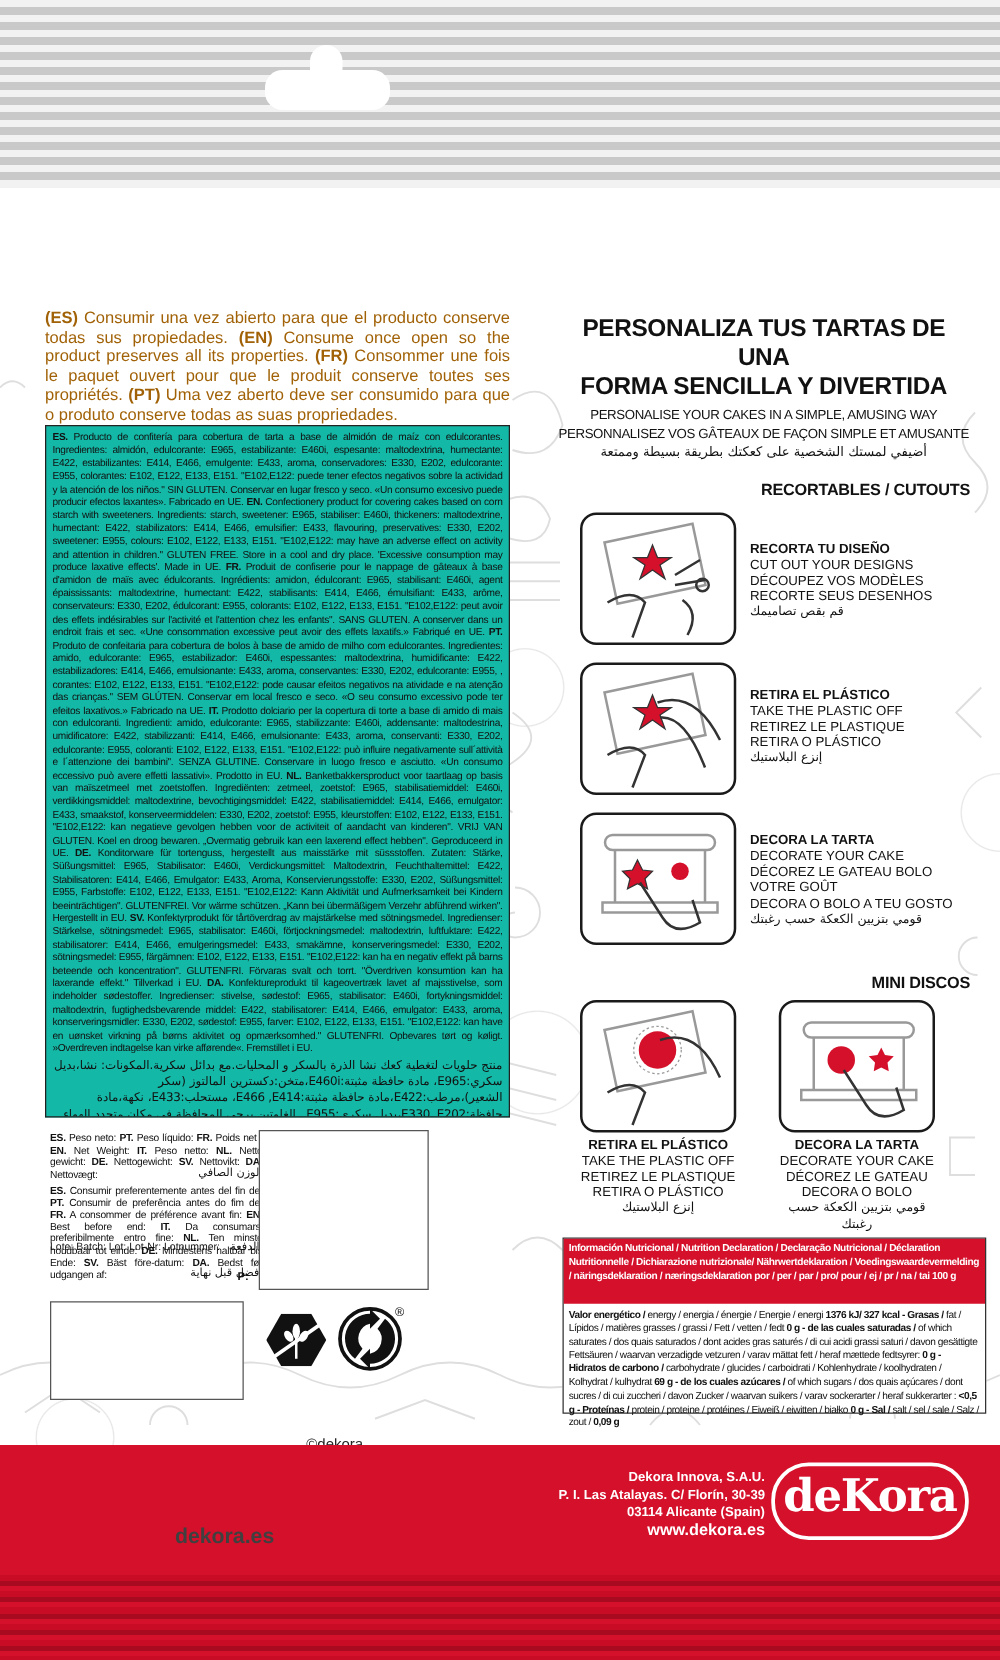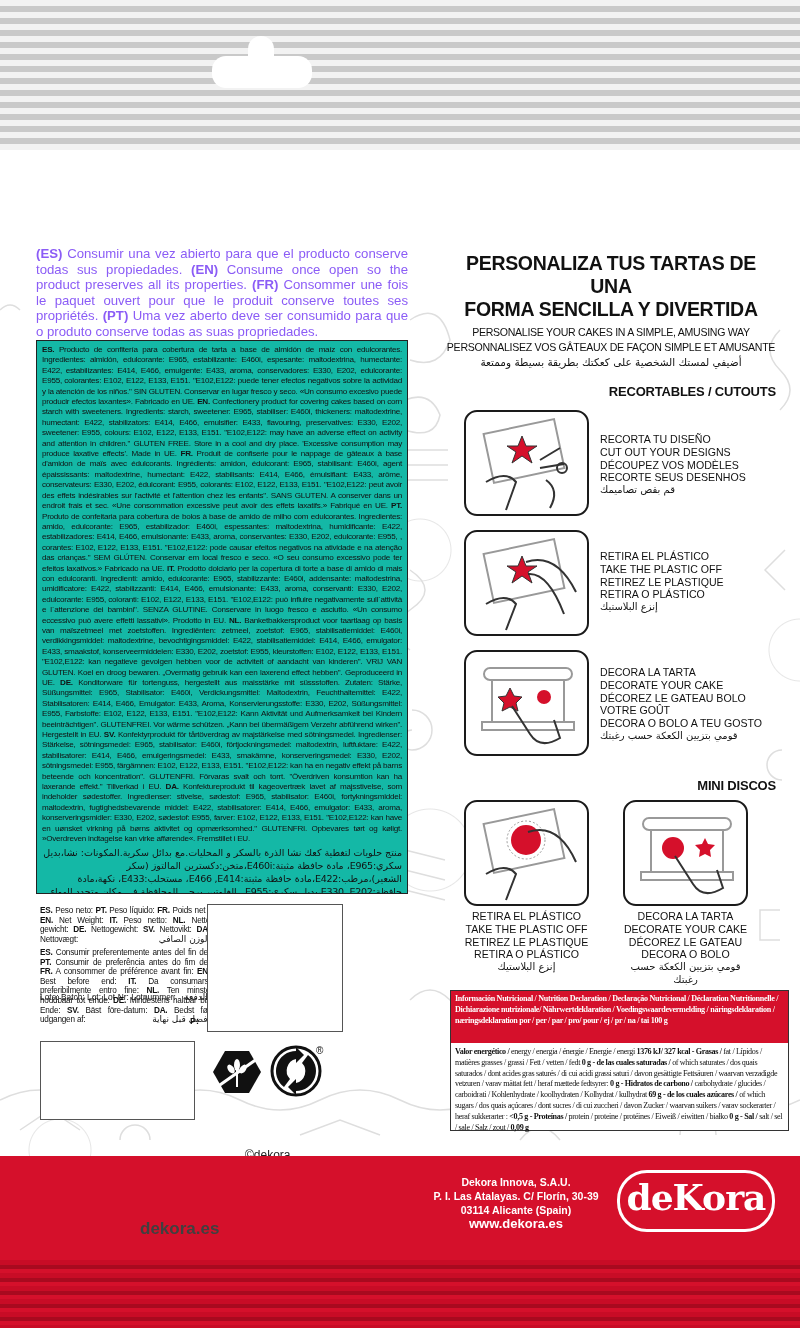--- a/index.html
+++ b/index.html
@@ -24,21 +24,21 @@
     background:
       radial-gradient(circle at 420px 400px, transparent 30px, #e6e6e6 31px, transparent 32px),
       radial-gradient(circle at 430px 700px, transparent 40px, #e6e6e6 41px, transparent 42px),
       radial-gradient(circle at 800px 500px, transparent 30px, #e6e6e6 31px, transparent 32px),
       radial-gradient(circle at 60px 1000px, transparent 30px, #e6e6e6 31px, transparent 32px),
       #ffffff;
   }
 
   .left-col { position: absolute; left: 36px; top: 246px; width: 372px; }
   .consume-text {
-    font-size: 13.2px; line-height: 15.5px; text-align: justify; color: #8b5cf6;
+    font-size: 13.2px; line-height: 15.5px; text-align: justify; color: #a16207;
   }
   .consume-text b { font-weight: bold; }
   .arabic { direction: rtl; text-align: center; font-family: "DejaVu Sans", sans-serif; }
   .consume-arabic { font-size: 13px; margin-top: 2px; }
 
   .ingredients-box {
     position: absolute; left: 36px; top: 340px; width: 372px; height: 554px;
     border: 1.5px solid #222; padding: 4px 5px;
     font-family: "Liberation Sans", sans-serif; font-size: 8.1px; line-height: 10.4px;
     text-align: justify; letter-spacing: -0.25px; background: #14b8a6; overflow: hidden;
@@ -65,34 +65,34 @@
   .right-col { position: absolute; left: 446px; top: 252px; width: 330px; }
   .main-title { font-weight: bold; font-size: 19.5px; line-height: 23px; text-align: center; letter-spacing: -0.3px; color: #111; }
   .subtitles { margin-top: 4px; font-size: 10.6px; line-height: 15px; text-align: center; letter-spacing: -0.3px; }
   .sub-arabic { font-size: 10.5px; }
   .section-title { font-weight: bold; font-size: 13px; text-align: right; letter-spacing: -0.2px; }
   .cutouts-title { position: absolute; left: 446px; top: 384px; width: 330px; }
   .minidiscos-title { position: absolute; left: 446px; top: 778px; width: 330px; }
 
   .step-icon { position: absolute; width: 125px; height: 106px; border: 2.2px solid #1a1a1a; border-radius: 13px; background: #fff; overflow: hidden; }
   .step-text { position: absolute; font-size: 10.6px; line-height: 12.8px; color: #111; }
-  .step-text .bold { font-weight: normal; }
+  .step-text .bold { font-weight: bold; }
   .step-text .ar { font-family: "DejaVu Sans", sans-serif; font-size: 10px; }
   .step-text.center { text-align: center; width: 160px; }
 
-  .nutrition-box { position: absolute; left: 450px; top: 990px; width: 339px; height: 141px; border: 1.5px solid #333; background: #fff; font-family: Liberation Serif, serif; }
+  .nutrition-box { position: absolute; left: 450px; top: 990px; width: 339px; height: 141px; border: 1.5px solid #333; background: #fff; }
   .nutrition-header { background: #d5102b; color: #fff; padding: 3px 4px; font-size: 8.1px; line-height: 10.8px; font-weight: bold; letter-spacing: -0.3px; height: 52px; }
   .nutrition-body { padding: 4px 4px; font-size: 8.1px; line-height: 10.8px; letter-spacing: -0.35px; }
   .nutrition-body b { font-weight: bold; }
 
   .footer { position: absolute; left: 0; top: 1156px; width: 800px; height: 172px; background: #d5102b; }
   .footer-stripes { position: absolute; left: 0; top: 1260px; width: 800px; height: 68px;
     background: repeating-linear-gradient(to bottom, #c80c26 0px, #c80c26 5px, #a80a1f 5px, #a80a1f 9px, #d5102b 9px, #d5102b 13px); }
   .footer-site { position: absolute; left: 140px; top: 1219px; color: #404040; font-size: 17px; font-weight: bold; }
-  .footer-company { position: absolute; left: 420px; top: 1176px; width: 192px; color: #fff; text-align: center; font-size: 10.5px; line-height: 13.8px; font-weight: bold; }
+  .footer-company { position: absolute; left: 420px; top: 1176px; width: 192px; color: #fff; text-align: right; font-size: 10.5px; line-height: 13.8px; font-weight: bold; }
   .footer-url { font-size: 13px; }
   .dekora-logo { position: absolute; left: 617px; top: 1170px; width: 158px; height: 62px; }
   .dekora-logo-bg { position: absolute; inset: 0; border: 3px solid #fff; border-radius: 30px; background: #d5102b; }
   .dekora-logo-text { position: absolute; left: 0; top: 6px; width: 158px; text-align: center; color: #fff; font-family: "DejaVu Serif", serif; font-weight: bold; font-size: 36px; letter-spacing: -1px; }
 </style>
 </head>
 <body>
 
 <div class="header-stripes"></div>
 <div class="hang-hole"></div>

